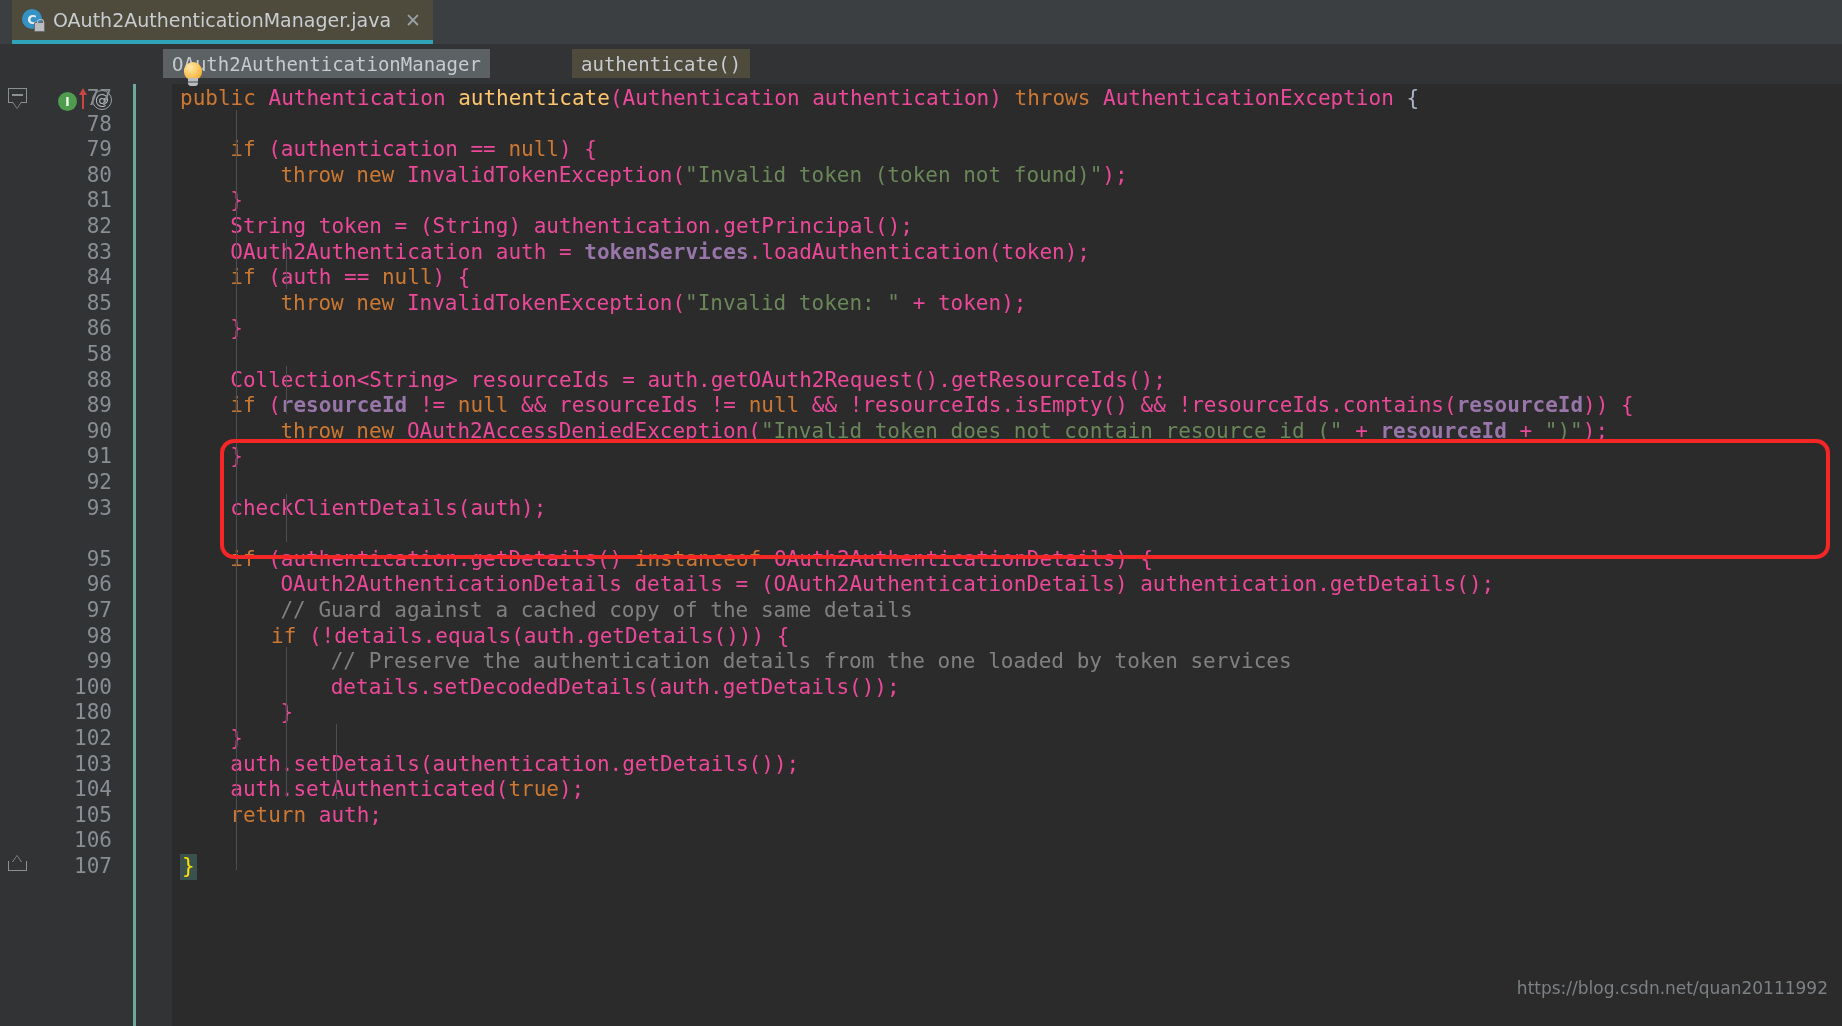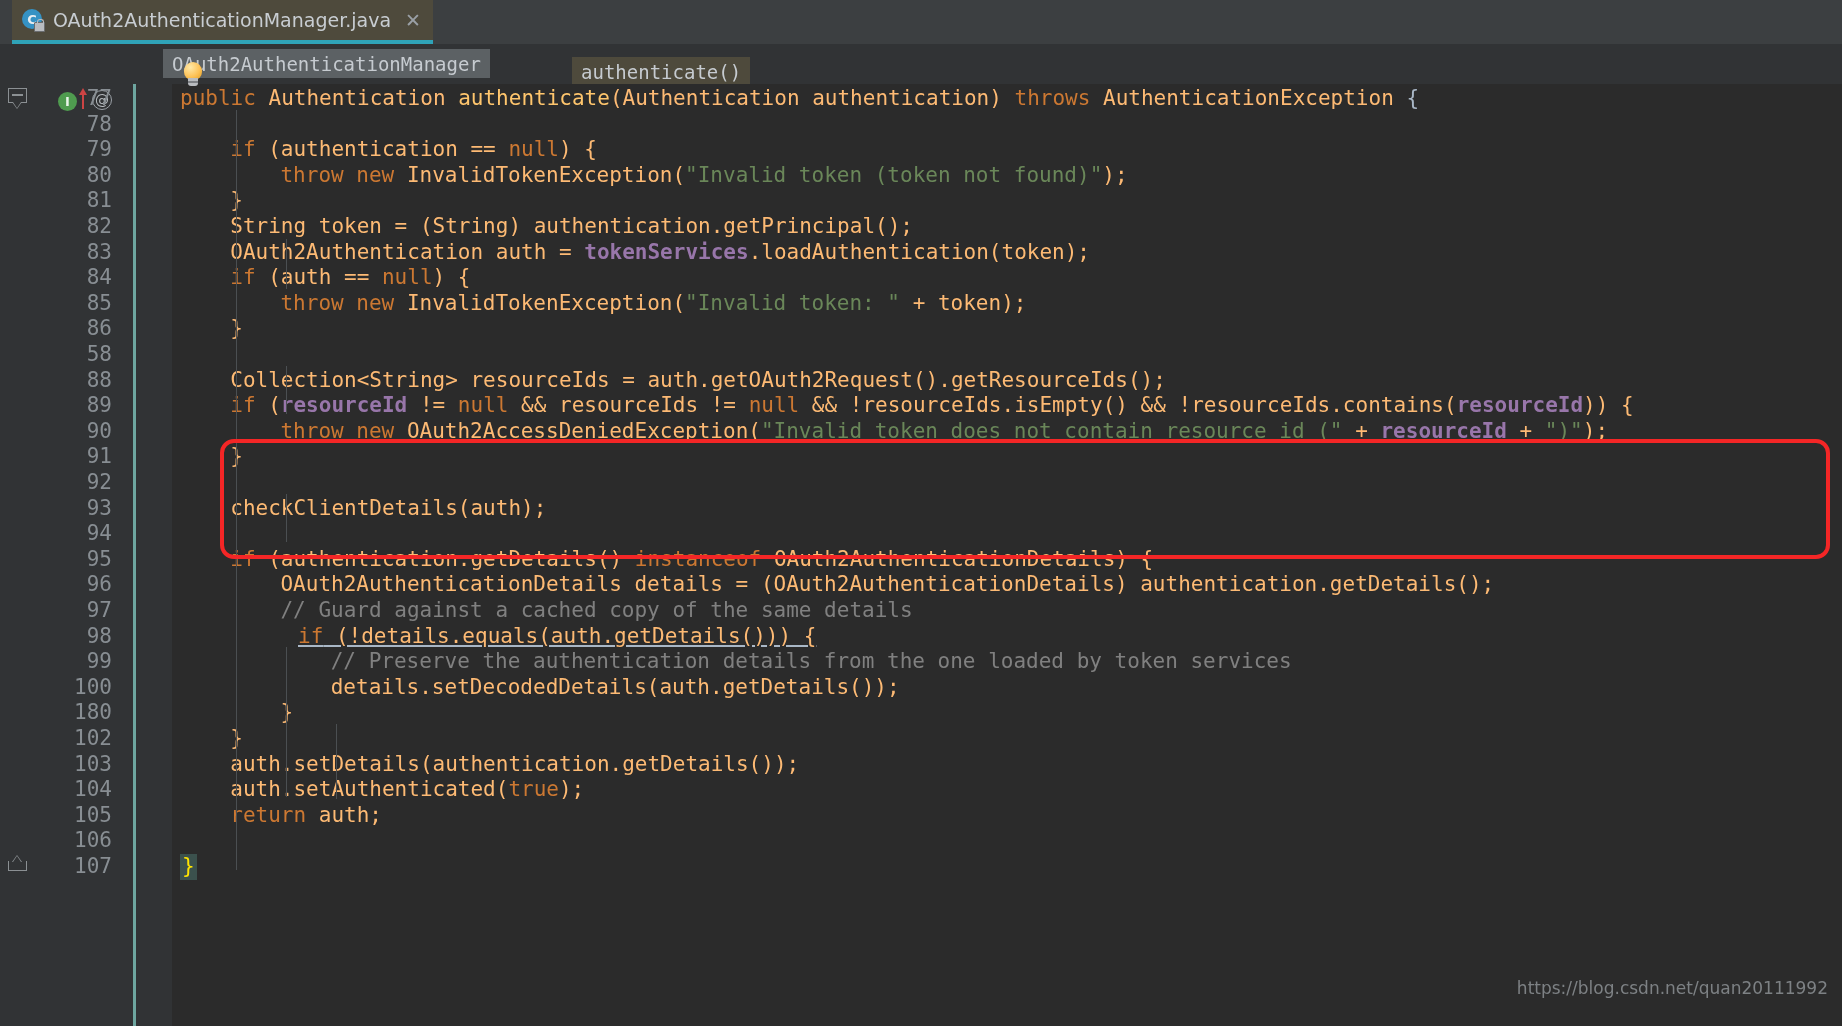--- a/index.html
+++ b/index.html
@@ -57,21 +57,21 @@
     position: absolute; left: 0; top: 44px; width: 1842px; height: 40px;
     background: #313335;
   }
   .crumb {
     position: absolute; top: 5px; height: 29px;
     display: flex; align-items: center; padding: 0 9px;
     font-family: "DejaVu Sans Mono", monospace;
     font-size: 19px; white-space: nowrap;
   }
   .crumb-1 { left: 163px; background: #5c6164; color: #c6cbd0; }
-  .crumb-2 { left: 572px; background: #4e4a3c; color: #c6cbd0; margin-top: 8px; }
+  .crumb-2 { left: 572px; background: #4e4a3c; color: #c6cbd0; }
 
   .bulb {
     position: absolute; left: 182px; top: 62px;
     width: 22px; height: 26px; z-index: 30;
   }
   .bulb .glass {
     position: absolute; left: 2px; top: 0; width: 18px; height: 18px;
     border-radius: 50% 50% 45% 45%;
     background: radial-gradient(circle at 35% 30%, #ffe9a8 0%, #fdc257 55%, #e09b1e 100%);
   }
@@ -121,21 +121,21 @@
     font-family: "DejaVu Sans Mono", monospace;
     font-size: 21px;
   }
 
   
   .kw   { color: #cc7832; }           
   .mth  { color: #ffc66d; }           
   .str  { color: #6a8759; }           
   .fld  { color: #9876aa; font-weight: bold; }           
   .cmt  { color: #808080; }           
-  .pln  { color: #fdba74; }           
+  .pln  { color: #ec4899; }           
   .brc  { color: #a9b7c6; }
 
   
   .guide {
     position: absolute; width: 1px; background: #4b4f52;
   }
 
   
   .mark-impl {
     position: absolute; left: 58px; top: 6px;
@@ -267,25 +267,24 @@
         <div class="row" style="top: 181.2px;"><span class="lineno">84</span><span class="code" style="left: 230.24px;"><span class="kw">if</span><span class="pln"> (auth == </span><span class="kw">null</span><span class="pln">) {</span></span></div>
         <div class="row" style="top: 206.8px;"><span class="lineno">85</span><span class="code" style="left: 280.48px;"><span class="kw">throw new</span><span class="pln"> InvalidTokenException(</span><span class="str">"Invalid token: "</span><span class="pln"> + token);</span></span></div>
         <div class="row" style="top: 232.4px;"><span class="lineno">86</span><span class="code" style="left: 230.24px;"><span class="pln">}</span></span></div>
         <div class="row" style="top: 258px;"><span class="lineno">58</span><span class="code" style="left: 180px;"></span></div>
         <div class="row" style="top: 283.6px;"><span class="lineno">88</span><span class="code" style="left: 230.24px;"><span class="pln">Collection&lt;String&gt; resourceIds = auth.getOAuth2Request().getResourceIds();</span></span></div>
         <div class="row" style="top: 309.2px;"><span class="lineno">89</span><span class="code" style="left: 230.24px;"><span class="kw">if</span><span class="pln"> (</span><span class="fld">resourceId</span><span class="pln"> != </span><span class="kw">null</span><span class="pln"> &amp;&amp; resourceIds != </span><span class="kw">null</span><span class="pln"> &amp;&amp; !resourceIds.isEmpty() &amp;&amp; !resourceIds.contains(</span><span class="fld">resourceId</span><span class="pln">)) {</span></span></div>
         <div class="row" style="top: 334.8px;"><span class="lineno">90</span><span class="code" style="left: 280.48px;"><span class="kw">throw new</span><span class="pln"> OAuth2AccessDeniedException(</span><span class="str">"Invalid token does not contain resource id ("</span><span class="pln"> + </span><span class="fld">resourceId</span><span class="pln"> + </span><span class="str">")"</span><span class="pln">);</span></span></div>
         <div class="row" style="top: 360.4px;"><span class="lineno">91</span><span class="code" style="left: 230.24px;"><span class="pln">}</span></span></div>
         <div class="row" style="top: 386px;"><span class="lineno">92</span><span class="code" style="left: 180px;"></span></div>
         <div class="row" style="top: 411.6px;"><span class="lineno">93</span><span class="code" style="left: 230.24px;"><span class="pln">checkClientDetails(auth);</span></span></div>
-        <div class="row" style="top: 437.2px;"><span class="lineno">94</span><span class="code" style="left: 180px;"></span></div>
         <div class="row" style="top: 462.8px;"><span class="lineno">95</span><span class="code" style="left: 230.24px;"><span class="kw">if</span><span class="pln"> (authentication.getDetails() </span><span class="kw">instanceof</span><span class="pln"> OAuth2AuthenticationDetails) {</span></span></div>
         <div class="row" style="top: 488.4px;"><span class="lineno">96</span><span class="code" style="left: 280.48px;"><span class="pln">OAuth2AuthenticationDetails details = (OAuth2AuthenticationDetails) authentication.getDetails();</span></span></div>
         <div class="row" style="top: 514px;"><span class="lineno">97</span><span class="code" style="left: 280.48px;"><span class="cmt">// Guard against a cached copy of the same details</span></span></div>
-        <div class="row" style="top: 539.6px;"><span class="lineno">98</span><span class="code" style="left: 298px; text-decoration: underline;"><span class="kw">if</span><span class="pln"> (!details.equals(auth.getDetails())) {</span></span></div>
+        <div class="row" style="top: 539.6px;"><span class="lineno">98</span><span class="code" style="left: 271px;"><span class="kw">if</span><span class="pln"> (!details.equals(auth.getDetails())) {</span></span></div>
         <div class="row" style="top: 565.2px;"><span class="lineno">99</span><span class="code" style="left: 330.72px;"><span class="cmt">// Preserve the authentication details from the one loaded by token services</span></span></div>
         <div class="row" style="top: 590.8px;"><span class="lineno">100</span><span class="code" style="left: 330.72px;"><span class="pln">details.setDecodedDetails(auth.getDetails());</span></span></div>
         <div class="row" style="top: 616.4px;"><span class="lineno">180</span><span class="code" style="left: 280.48px;"><span class="pln">}</span></span></div>
         <div class="row" style="top: 642px;"><span class="lineno">102</span><span class="code" style="left: 230.24px;"><span class="pln">}</span></span></div>
         <div class="row" style="top: 667.6px;"><span class="lineno">103</span><span class="code" style="left: 230.24px;"><span class="pln">auth.setDetails(authentication.getDetails());</span></span></div>
         <div class="row" style="top: 693.2px;"><span class="lineno">104</span><span class="code" style="left: 230.24px;"><span class="pln">auth.setAuthenticated(</span><span class="kw">true</span><span class="pln">);</span></span></div>
         <div class="row" style="top: 718.8px;"><span class="lineno">105</span><span class="code" style="left: 230.24px;"><span class="kw">return</span><span class="pln"> auth;</span></span></div>
         <div class="row" style="top: 744.4px;"><span class="lineno">106</span><span class="code" style="left: 180px;"></span></div>
         <div class="row" style="top: 770px; text-decoration: underline;"><span class="lineno">107</span><span class="code" style="left: 180px;"><span class="brace-hl" style="padding: 0px 2px;">}</span></span></div>
       </div>

